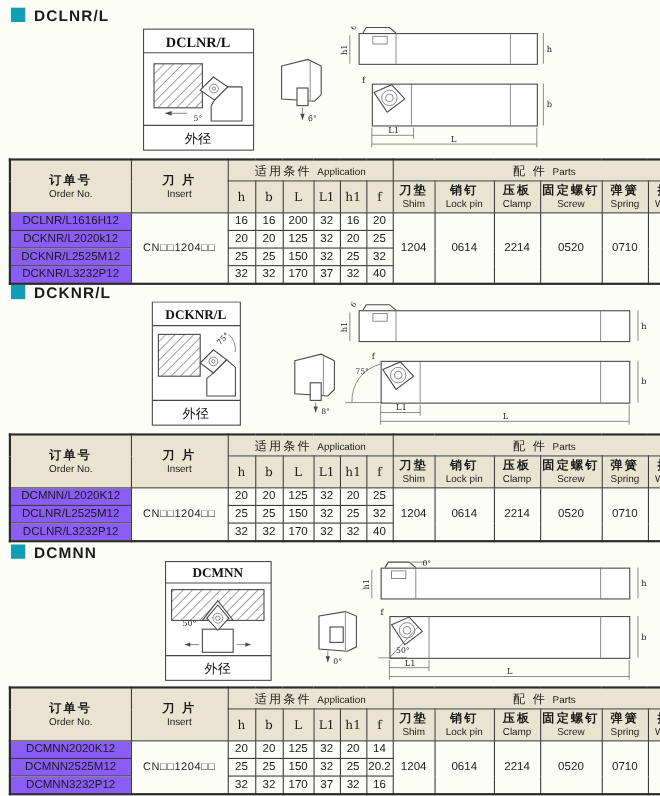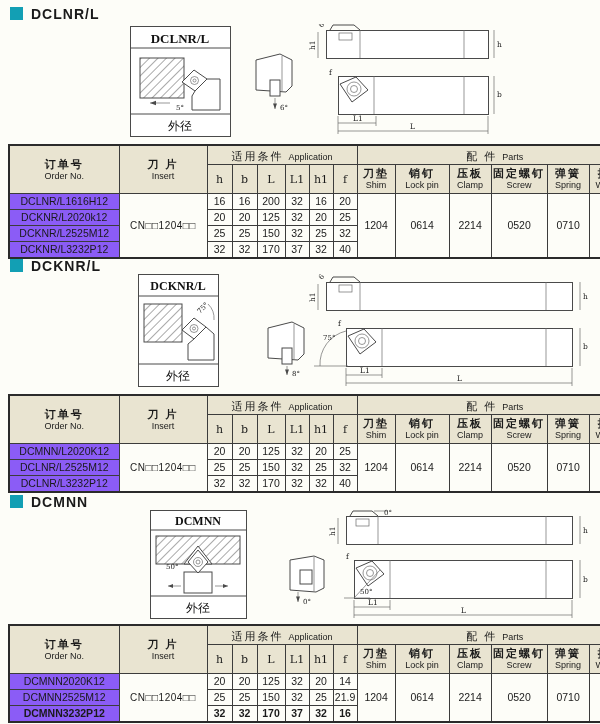--- a/index.html
+++ b/index.html
@@ -31,21 +31,21 @@
   .hdr-cn{font-size:11px;font-weight:bold;letter-spacing:2px;display:block;line-height:13px;}
   .hdr-en{font-size:9px;display:block;line-height:11px;}
   .hdr-inline-cn{font-size:11px;font-weight:normal;letter-spacing:2px;}
   .hdr-inline-en{font-size:9px;margin-left:5px;}
   th.dim-col{font-family:"DejaVu Serif",serif;font-weight:bold;font-size:11px;}
   thead tr.r1 th{height:17px;}
   thead tr.r2 th{height:28px;}
   tbody td{font-size:10.5px;height:15px;line-height:15px;}
   td.order-cell{background:#8b5cf6;font-size:10.5px;}
   td.insert-cell{font-size:10px;letter-spacing:0.5px;}
-  tr.bold-row td{font-weight:bold;}
+  tr.bold-row td{font-weight:normal;}
   
   .dwg{stroke:#4a4a4a;fill:none;stroke-width:1;}
   .dwg-thin{stroke:#6a6a6a;fill:none;stroke-width:0.7;}
   .dwg-fill{fill:#ffffff;stroke:#4a4a4a;stroke-width:1;}
   text.dlabel{font-family:"DejaVu Serif",serif;font-size:7.5px;fill:#222;stroke:none;}
   text.dangle{font-family:"DejaVu Serif",serif;font-size:7px;fill:#222;stroke:none;}
   text.boxtitle{font-family:"Liberation Serif",serif;font-weight:bold;font-size:13px;fill:#111;stroke:none;}
   text.boxcap{font-family:"Liberation Sans",sans-serif;font-size:12px;fill:#111;stroke:none;}
 </style>
 </head>
@@ -553,21 +553,21 @@
       <td rowspan="3">0710</td>
       <td rowspan="3">L4.0</td>
     </tr>
     <tr>
       <td class="order-cell">DCMNN2525M12</td>
       <td>25</td>
       <td>25</td>
       <td>150</td>
       <td>32</td>
       <td>25</td>
-      <td>21.9</td>
+      <td>20.2</td>
     </tr>
     <tr class="bold-row">
       <td class="order-cell">DCMNN3232P12</td>
       <td>32</td>
       <td>32</td>
       <td>170</td>
       <td>37</td>
       <td>32</td>
       <td>16</td>
     </tr>

